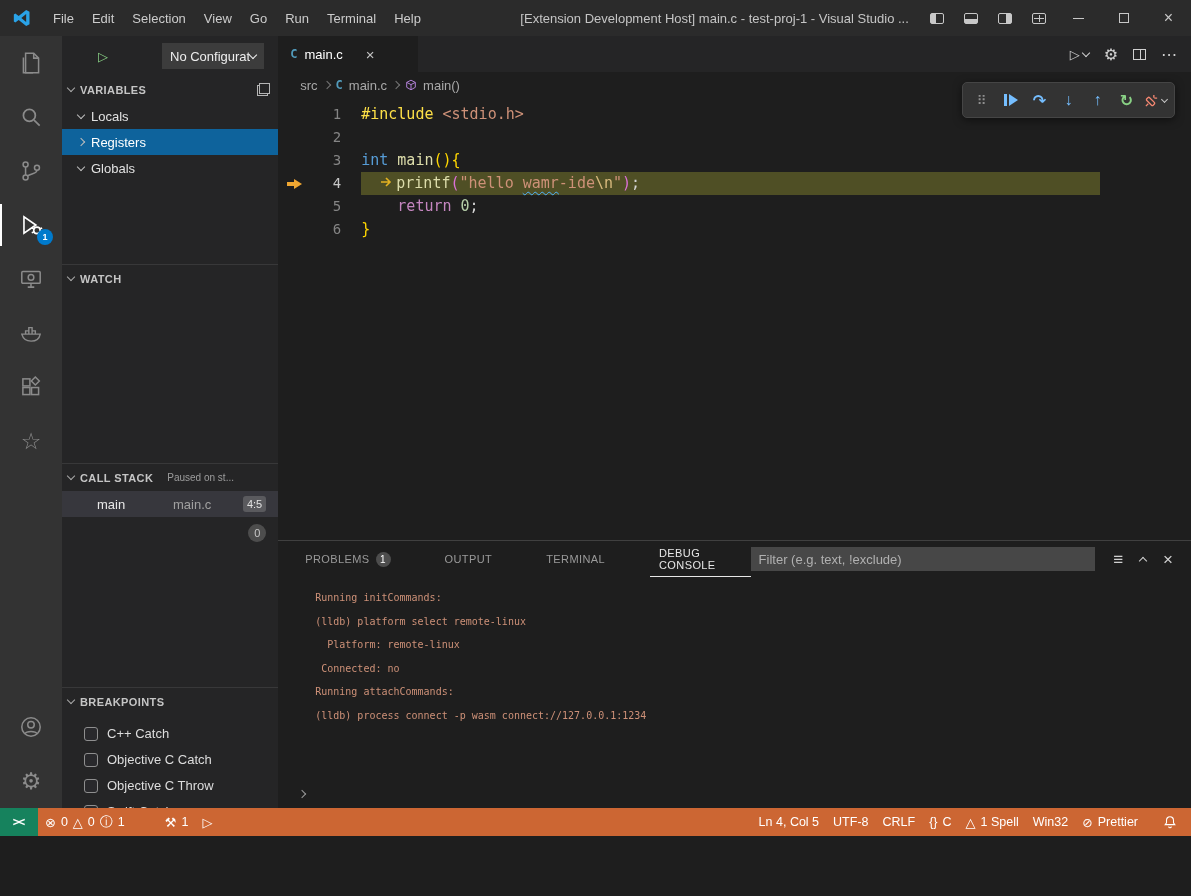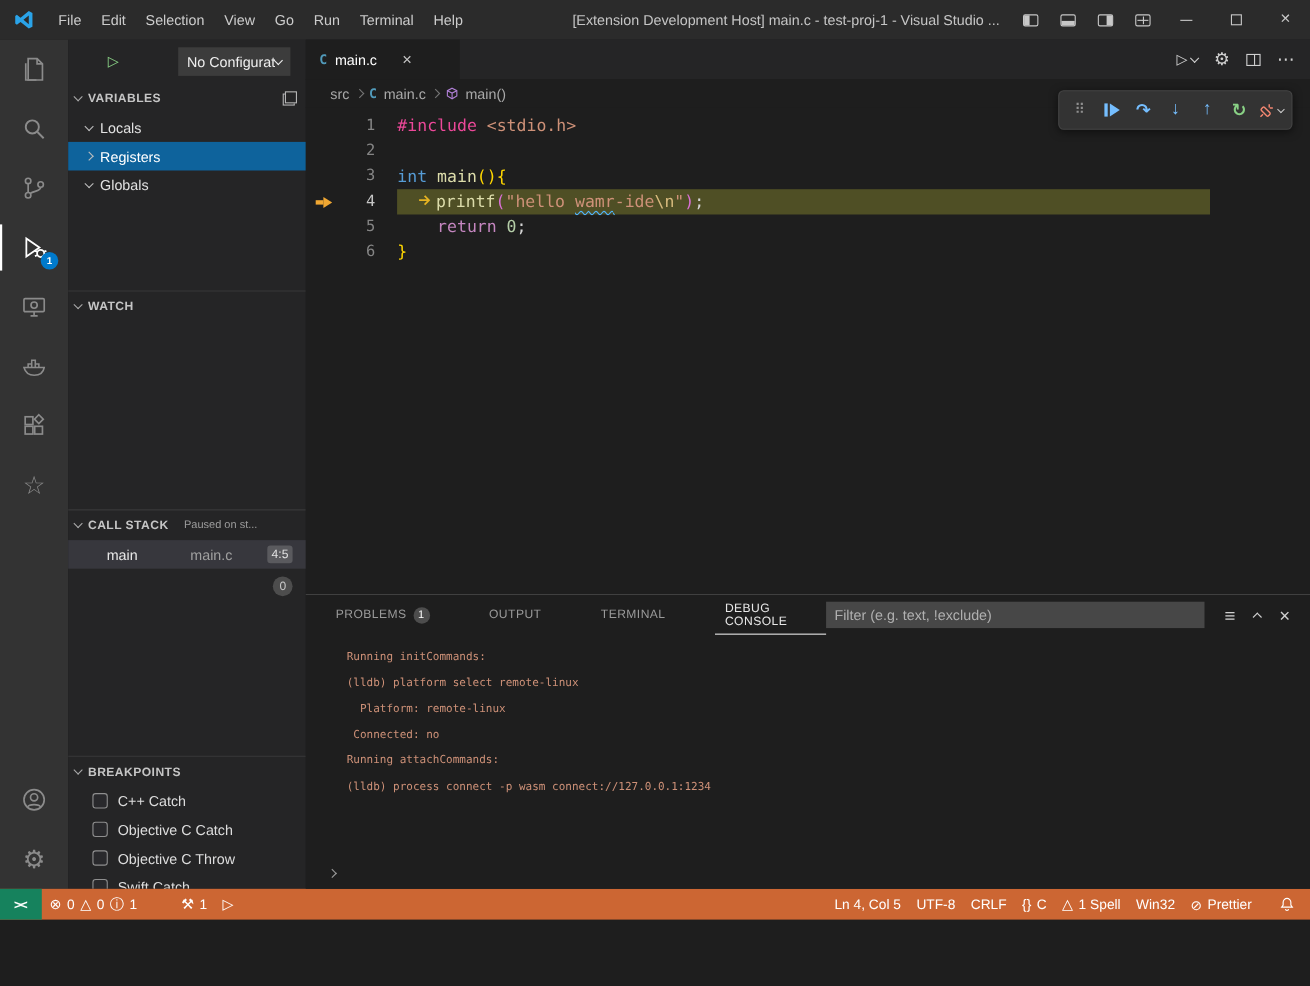--- a/index.html
+++ b/index.html
@@ -64,21 +64,21 @@
   .body-bp{flex:1;min-height:0;overflow:hidden;}
   .tree-row{height:26px;display:flex;align-items:center;gap:7px;padding-left:16px;font-weight:normal;color:#e2e2e2;}
   .tree-row .chev{color:#bdbdbd;}
   .tree-row.selected{background:var(--selection,#0e639c);color:#ffffff;}
   .frame-row{height:26px;display:flex;align-items:center;background:#37373d;padding-left:35px;}
   .frame-name{color:#e8e8e8;width:76px;}
   .frame-file{color:#a0a0a0;flex:1;}
   .frame-pos{background:#5a5a5e;color:#e2e2e2;font-size:11px;border-radius:3px;padding:0 4px;height:16px;line-height:16px;margin-right:12px;}
   .cs-badge-row{display:flex;justify-content:flex-end;padding:7px 12px 0 0;}
   .cs-badge{width:18px;height:18px;border-radius:50%;background:#4d4d4d;color:#c9c9c9;font-size:11px;display:flex;align-items:center;justify-content:center;}
-  .bp-row{height:26px;display:flex;align-items:center;gap:9px;padding-left:22px;color:#dddddd;}
+  .bp-row{height:26px;display:flex;align-items:flex-end;gap:9px;padding-left:22px;color:#dddddd;}
   .cb{width:14px;height:14px;border:1px solid #8f8f8f;border-radius:3px;background:#29292c;flex:none;}
 
   
   .editor-col{flex:1;display:flex;flex-direction:column;min-width:0;position:relative;}
   .tabstrip{flex:0 0 36px;background:#252526;display:flex;align-items:stretch;}
   .tab{background:#1e1e1e;display:flex;align-items:center;gap:7px;padding:0 12px;min-width:140px;color:#ffffff;}
   .cicon{color:#519aba;font-weight:bold;font-size:12px;font-family:"DejaVu Sans Mono",monospace;}
   .tab-close{margin-left:16px;color:#c5c5c5;font-size:15px;line-height:1;}
   .tab-actions{margin-left:auto;display:flex;align-items:center;gap:15px;padding-right:14px;color:#d0d0d0;}
   .run-combo{display:flex;align-items:center;gap:3px;}
@@ -371,21 +371,21 @@
         <span class="chev right bc-sep"></span>
         <svg width="12" height="12" viewBox="0 0 12 12" fill="none" stroke="#b180d7" stroke-width="1">
           <path d="M6 1.2l4.3 2.2v4.9L6 10.8 1.7 8.3V3.4z"></path>
             <path d="M1.7 3.4 6 5.6l4.3-2.2M6 5.6v5"></path>
         </svg>
         <span>main()</span>
       </div>
 
       <div class="code-area">
         <div id="code-lines">
-            <div class="cl"><div class="glyph"></div><div class="lnum">1</div><div class="lspace"></div><div class="ctext"><span style="color: #ec4899;">#include </span><span style="color: rgb(206, 145, 120);">&lt;stdio.h&gt;</span></div></div>
+            <div class="cl"><div class="glyph"></div><div class="lnum">1</div><div class="lspace"></div><div class="ctext"><span style="color: #fde047;">#include </span><span style="color: rgb(206, 145, 120);">&lt;stdio.h&gt;</span></div></div>
             <div class="cl"><div class="glyph"></div><div class="lnum">2</div><div class="lspace"></div><div class="ctext"></div></div>
             <div class="cl"><div class="glyph"></div><div class="lnum">3</div><div class="lspace"></div><div class="ctext"><span style="color: rgb(86, 156, 214);">int</span><span style="color: rgb(212, 212, 212);"> </span><span style="color: rgb(220, 220, 170);">main</span><span style="color: rgb(255, 215, 0);">()</span><span style="color: rgb(255, 215, 0);">{</span></div></div>
             <div class="cl current"><div class="band"></div><div class="glyph"><span class="ip-arrow"></span></div><div class="lnum">4</div><div class="lspace"></div><div class="ctext"><span style="color: rgb(212, 212, 212);">  </span><span class="inline-arrow"><svg width="14" height="12" viewBox="0 0 14 12" fill="none" stroke="#e5b322" stroke-width="1.6">
                     <path d="M2 6h8M7 2l4 4-4 4"></path>
                   </svg></span><span style="color: rgb(220, 220, 170);">printf</span><span style="color: rgb(218, 112, 214);">(</span><span style="color: rgb(206, 145, 120);">"hello </span><span class="squiggle" style="color: rgb(206, 145, 120);">wamr</span><span style="color: rgb(206, 145, 120);">-ide</span><span style="color: rgb(215, 186, 125);">\n</span><span style="color: rgb(206, 145, 120);">"</span><span style="color: rgb(218, 112, 214);">)</span><span style="color: rgb(212, 212, 212);">;</span></div></div>
             <div class="cl"><div class="glyph"></div><div class="lnum">5</div><div class="lspace"></div><div class="ctext"><span style="color: rgb(212, 212, 212);">    </span><span style="color: rgb(197, 134, 192);">return</span><span style="color: rgb(212, 212, 212);"> </span><span style="color: rgb(181, 206, 168);">0</span><span style="color: rgb(212, 212, 212);">;</span></div></div>
             <div class="cl"><div class="glyph"></div><div class="lnum">6</div><div class="lspace"></div><div class="ctext"><span style="color: rgb(255, 215, 0);">}</span></div></div>
           </div>
       </div>
 

